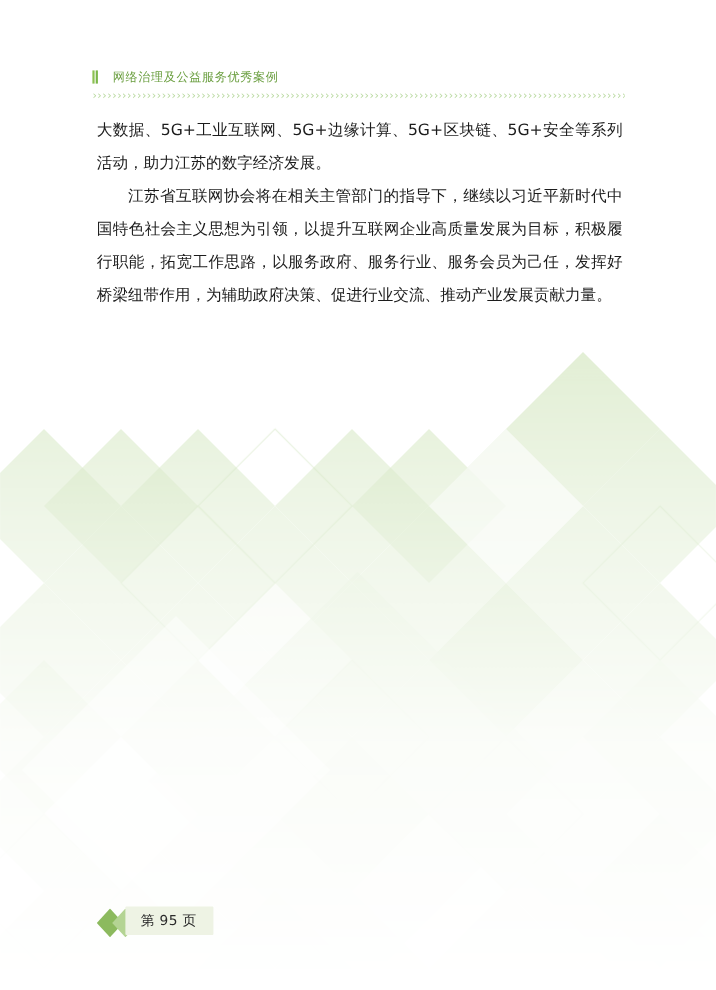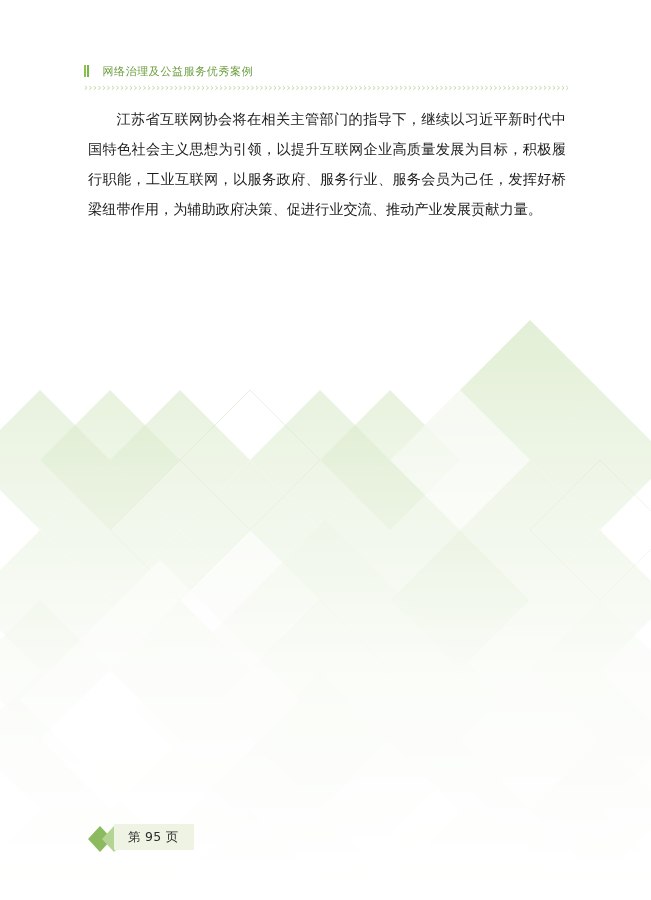--- a/index.html
+++ b/index.html
@@ -245,21 +245,22 @@
 
   <div class="header">
     <span class="header-mark">
       <i class="tall"></i><i></i>
     </span>
     <span class="header-title">网络治理及公益服务优秀案例</span>
     <div class="header-rule">›››››››››››››››››››››››››››››››››››››››››››››››››››››››››››››››››››››››››››››››››››››››››››››››››››››››››››››››››››››››››››››</div>
   </div>
 
   <div class="body-text">
-    <p class="indent">江苏省互联网协会将在相关主管部门的指导下，继续以习近平新时代中国特色社会主义思想为引领，以提升互联网企业高质量发展为目标，积极履行职能，工业互联网，以服务政府、服务行业、服务会员为己任，发挥好桥梁纽带作用，为辅助政府决策、促进行业交流、推动产业发展贡献力量。</p>
+    <p>大数据、5G+工业互联网、5G+边缘计算、5G+区块链、5G+安全等系列活动，助力江苏的数字经济发展。</p>
+    <p class="indent">江苏省互联网协会将在相关主管部门的指导下，继续以习近平新时代中国特色社会主义思想为引领，以提升互联网企业高质量发展为目标，积极履行职能，拓宽工作思路，以服务政府、服务行业、服务会员为己任，发挥好桥梁纽带作用，为辅助政府决策、促进行业交流、推动产业发展贡献力量。</p>
   </div>
 
   <div class="footer">
     <svg class="footer-chevrons" viewBox="0 0 42 26" xmlns="http://www.w3.org/2000/svg">
       <polygon points="12,0 24,13 12,26 0,13" fill="#8cba5e"></polygon>
       <polygon points="26,0 38,13 26,26 14,13" fill="#b4d493"></polygon>
     </svg>
     <div class="footer-plate"></div>
     <div class="footer-label">第 95 页</div>
   </div>

